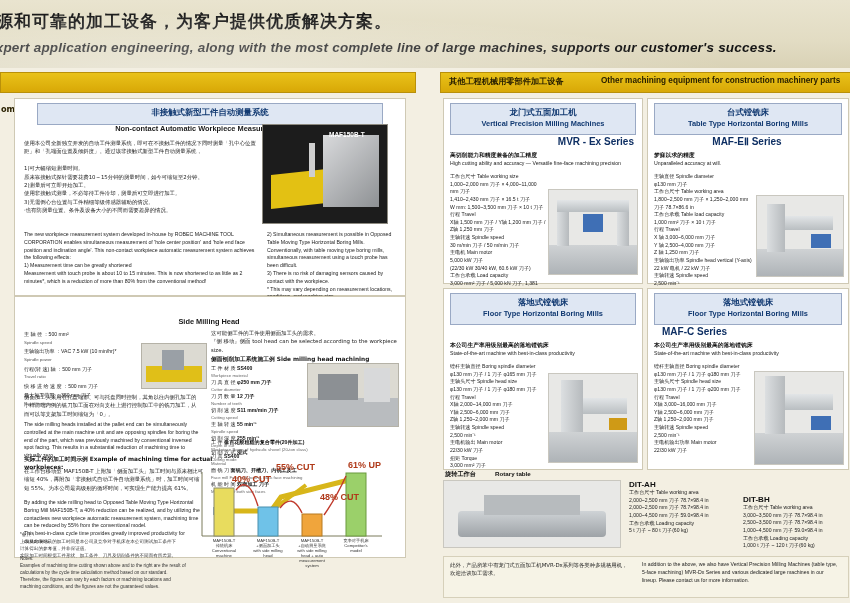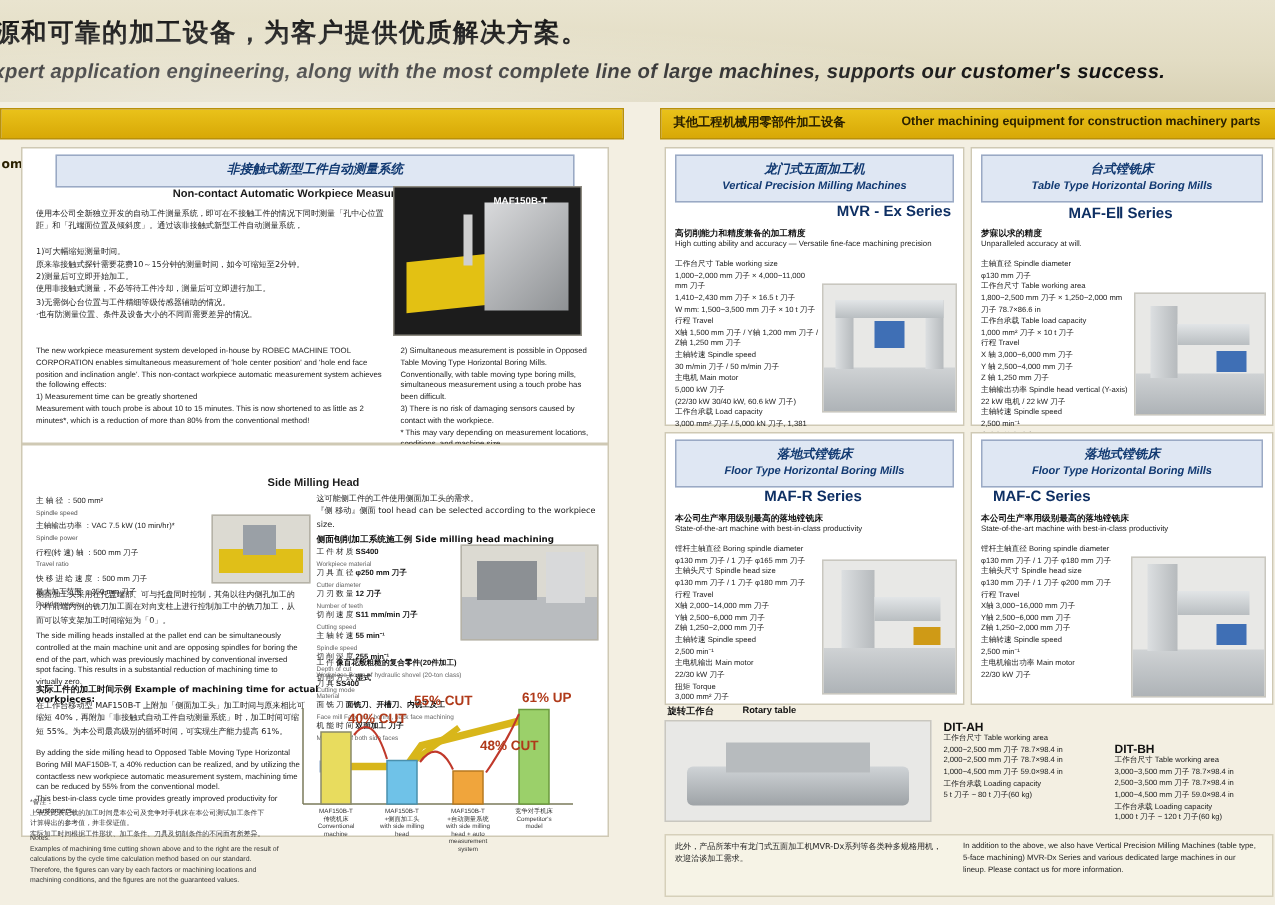--- a/index.html
+++ b/index.html
@@ -47,21 +47,21 @@
     font-family:"DejaVu Sans", sans-serif;white-space:nowrap;
   }
   .strip-left .strip-txt{left:0px;margin-top:28px;}
   .strip-right .cn{left:8px;}
   .strip-right .en{left:160px;color:#2a2100;font-family:"Liberation Sans",sans-serif;}
 
   
   .panel{position:absolute;background:#fff;border:1px solid #cfc9b4;}
   .panel-title{
     position:absolute;background:#dfe7f3;border:1px solid #9aa9c4;
-    text-align:center;color:#123a72;font-style:italic;
+    text-align:center;color:#123a72;
   }
   .pt-cn{font-family:"DejaVu Sans",sans-serif;font-size:8.4px;font-weight:bold;display:block;margin-top:3px;}
   .pt-en{font-size:7.4px;font-weight:bold;display:block;margin-top:1px;}
   .pt-series{font-size:10px;font-weight:bold;display:block;margin-top:1px;color:#0e2f63;}
 
   
   .cn-txt{font-family:"DejaVu Sans",sans-serif;font-size:5.4px;line-height:1.55;color:#222;}
   .en-txt{font-size:5.2px;line-height:1.5;color:#222;}
   .spec{font-size:5.1px;line-height:1.5;color:#222;}
   .spec b{color:#111;}
@@ -339,23 +339,20 @@
       <div class="beam" style="left:28px;top:20px;width:48px;height:14px;"></div>
       <div class="acc" style="left:54px;top:38px;width:20px;height:14px;"></div>
     </div>
   </div>
 
   <div class="panel" style="left:443px;top:288px;width:198px;height:180px;">
     <div class="panel-title" style="left:6px;top:4px;width:184px;height:30px;">
       <span class="pt-cn">落地式镗铣床</span>
       <span class="pt-en">Floor Type Horizontal Boring Mills</span>
     </div>
-    <div style="position:absolute;left:6px;top:36px;width:184px;text-align:center;">
-      <span class="pt-series">MAF-R Series</span>
-    </div>
     <div class="spec-head-cn" style="position:absolute;left:6px;top:52px;">本公司生产率用级别最高的落地镗铣床</div>
     <div class="en-txt" style="position:absolute;left:6px;top:61px;width:186px;">State-of-the-art machine with best-in-class productivity</div>
     <div style="position:absolute;left:6px;top:74px;width:96px;">
       <div class="spec">镗杆主轴直径 Boring spindle diameter</div>
       <div class="spec">φ130 mm  刀子 / 1  刀子 φ165 mm  刀子</div>
       <div class="spec">主轴头尺寸 Spindle head size</div>
       <div class="spec">φ130 mm  刀子 / 1  刀子 φ180 mm  刀子</div>
       <div class="spec">行程 Travel</div>
       <div class="spec">X轴 2,000~14,000 mm  刀子</div>
       <div class="spec">Y轴 2,500~6,000 mm  刀子</div>

